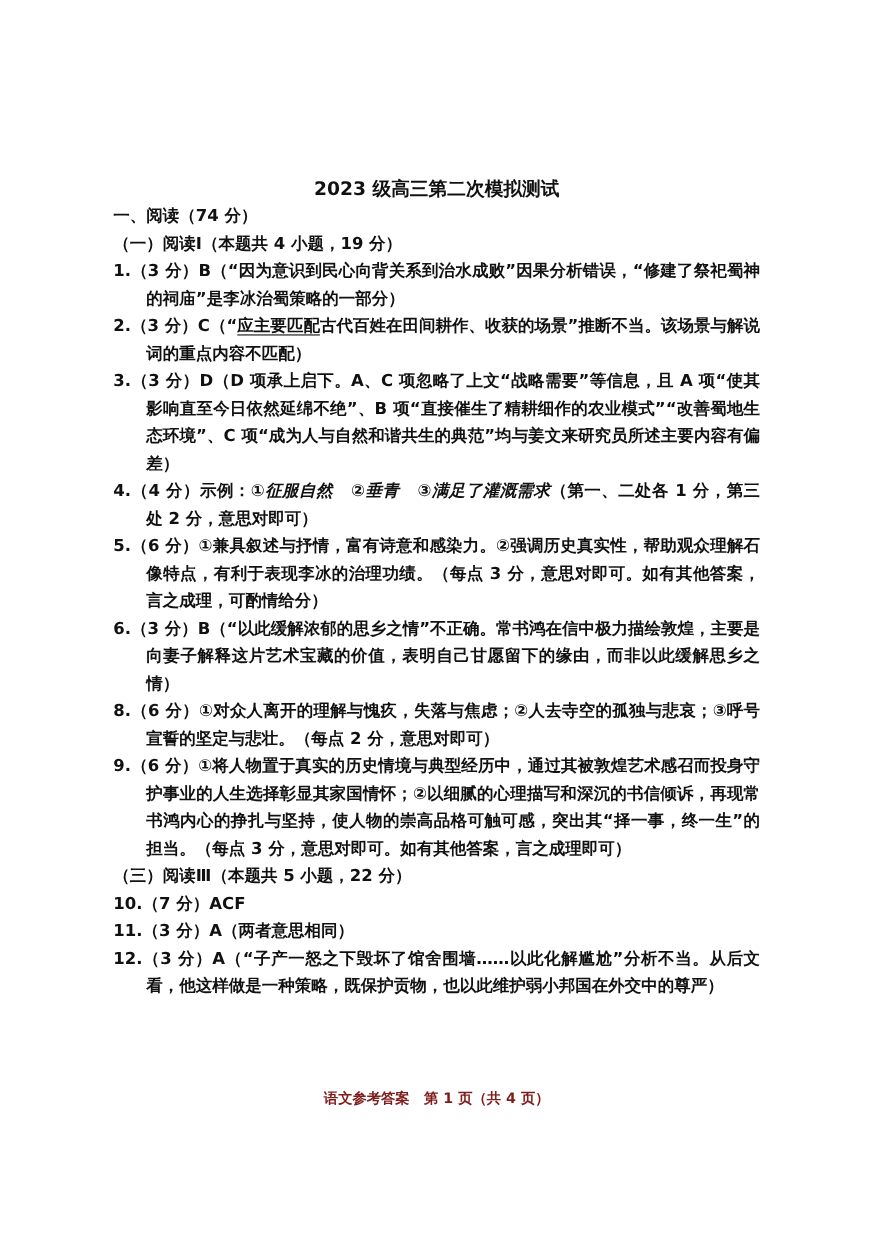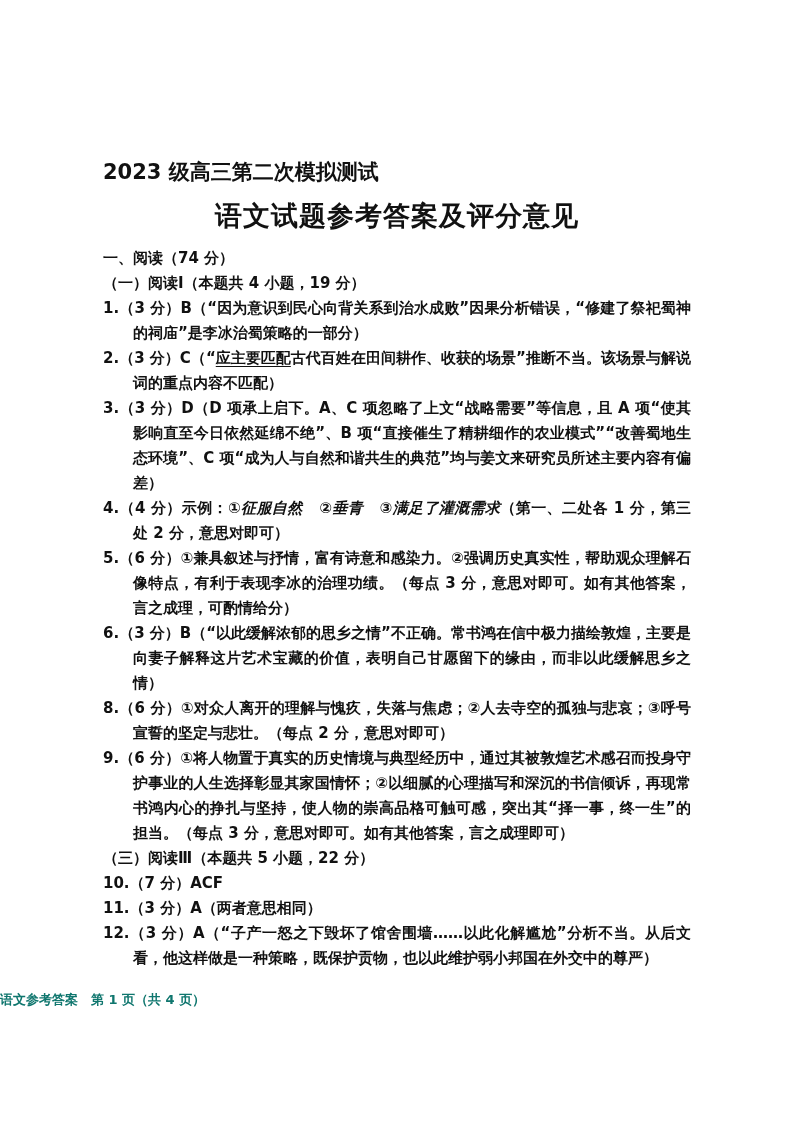--- a/index.html
+++ b/index.html
@@ -16,24 +16,24 @@
     font-family: "DejaVu Sans", "Liberation Sans", sans-serif;
     color: #111111;
   }
   .doc {
     position: absolute;
     left: 103px;
     top: 160px;
     width: 588px;
   }
   .exam-title {
-    font-size: 21px;
+    font-size: 17px;
     line-height: 24px;
     font-weight: 700;
-    text-align: left;
+    text-align: center;
     margin: 0;
   }
   .doc-title {
     font-size: 27px;
     line-height: 40px;
     font-weight: 700;
     letter-spacing: 1px;
     text-align: center;
     margin: 12px 0 10px 0;
   }
@@ -62,34 +62,34 @@
     font-family: "DejaVu Serif", "Liberation Serif", serif;
   }
   .circ2, .circ3 {
     margin-left: 1.1em;
   }
   .footer {
     position: absolute;
     top: 990px;
     left: 0;
     width: 100%;
+    text-align: center;
     font-size: 13px;
     line-height: 20px;
     font-weight: 700;
-    color: #0f766e;
+    color: #7f1d1d;
   }
 </style>
 </head>
 <body>
 
 <div class="page">
   <div class="doc">
 
     <p class="exam-title">2023 级高三第二次模拟测试</p>
-    <p class="doc-title">语文试题参考答案及评分意见</p>
 
     <div class="body-text">
 
       <p class="section-heading">一、阅读（74 分）</p>
 
       <p class="section-heading">（一）阅读Ⅰ（本题共 4 小题，19 分）</p>
 
       <p class="answer-item">1.（3 分）B（“因为意识到民心向背关系到治水成败”因果分析错误，“修建了祭祀蜀神的祠庙”是李冰治蜀策略的一部分）</p>
 
       <p class="answer-item"><span>2.（3 分）C（“</span><span class="u">应主要匹配</span><span>古代百姓在田间耕作、收获的场景”推断不当。该场景与解说词的重点内容不匹配）</span></p>

